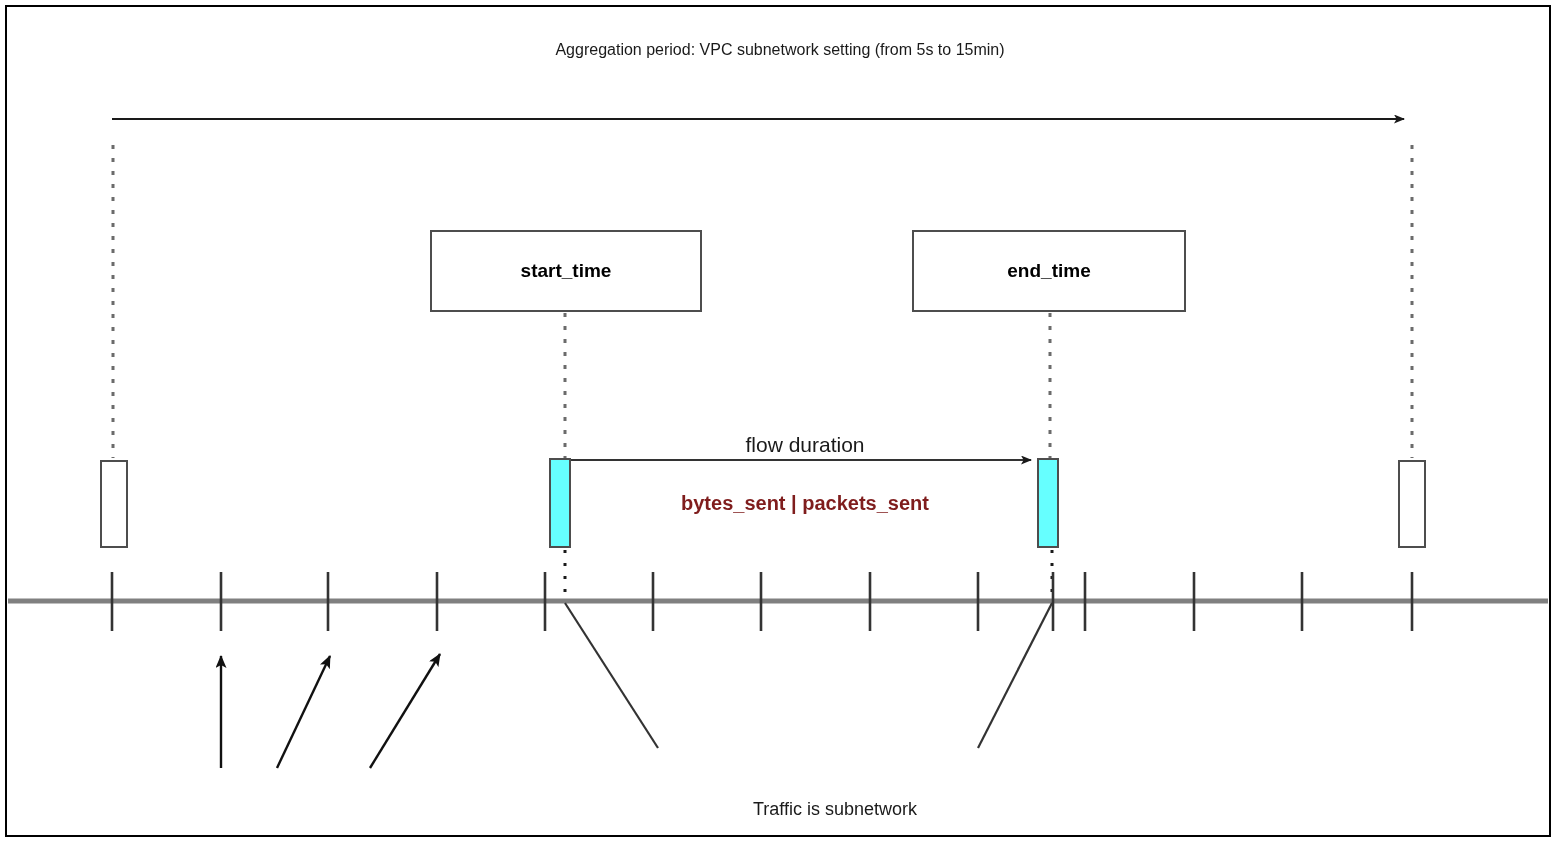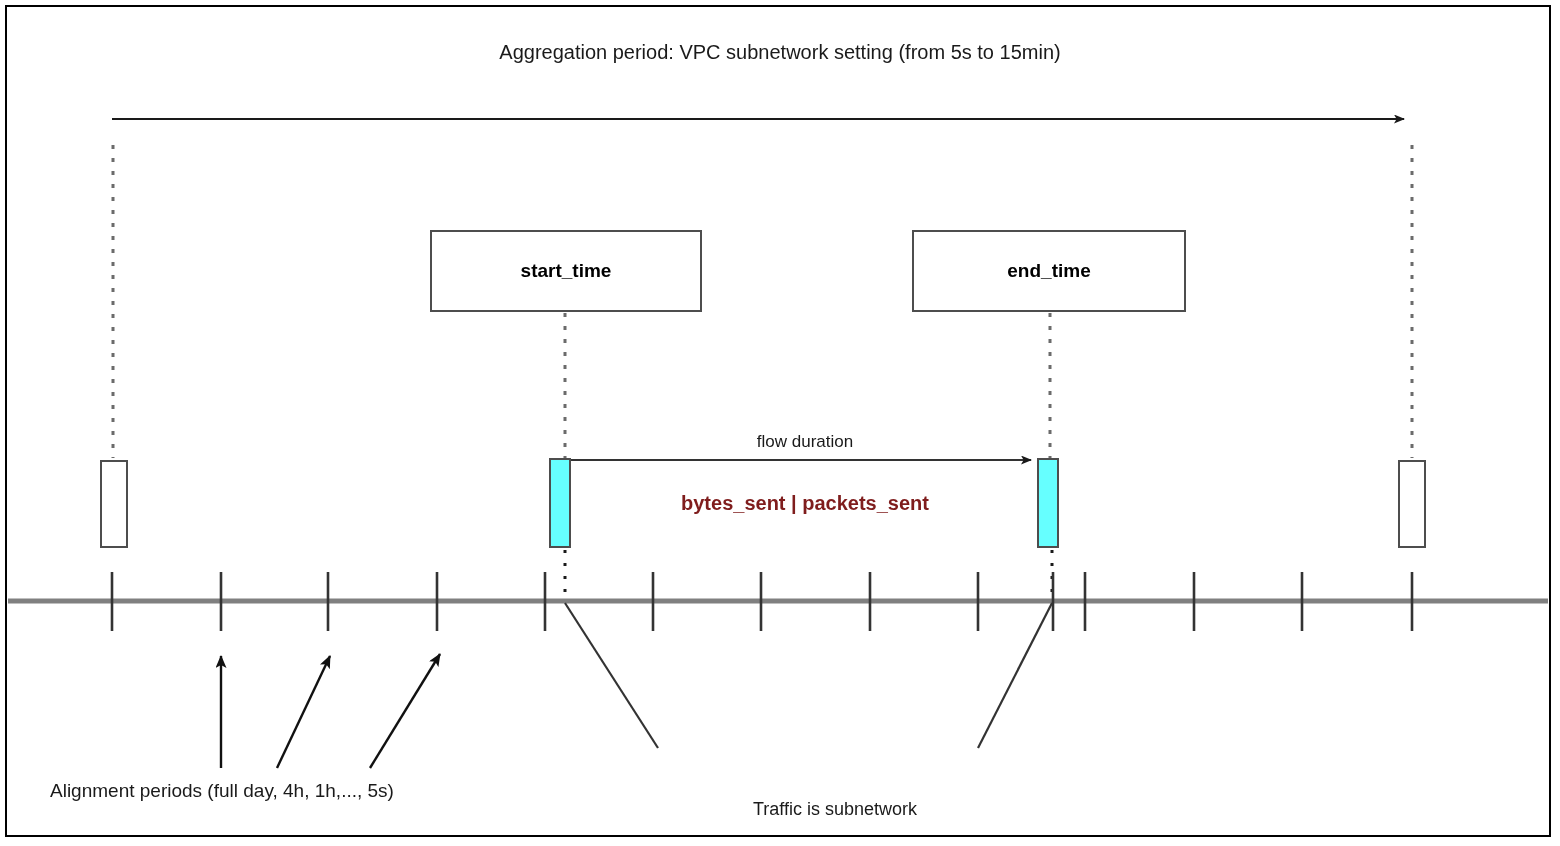--- a/index.html
+++ b/index.html
@@ -41,21 +41,21 @@
     position: absolute;
     color: #1a1a1a;
     white-space: pre;
     line-height: 1.35;
   }
   #title-text {
     left: 0;
     top: 39px;
     width: 1560px;
     text-align: center;
-    font-size: 20px;
+    font-size: 16px;
     font-weight: normal;
   }
   .node-box {
     position: absolute;
     background: #ffffff;
     border: 2px solid #4d4d4d;
     box-sizing: border-box;
     display: flex;
     align-items: center;
     justify-content: center;
@@ -81,21 +81,21 @@
     box-sizing: border-box;
   }
   #flow-start-bar { left: 549px; top: 458px; width: 22px; height: 90px; }
   #flow-end-bar   { left: 1037px; top: 458px; width: 22px; height: 90px; }
 
   #flow-duration-label {
     left: 705px;
     top: 431px;
     width: 200px;
     text-align: center;
-    font-size: 17px;
+    font-size: 21px;
   }
   #flow-metrics-label {
     left: 553px;
     top: 490px;
     width: 504px;
     text-align: center;
     font-size: 20px;
     font-weight: bold;
     color: #7f1d1d;
   }
@@ -191,21 +191,20 @@
   <div class="edge-rect" id="left-edge-marker"></div>
   <div class="edge-rect" id="right-edge-marker"></div>
 
   <div class="flow-bar" id="flow-start-bar" style="background: rgb(102, 255, 255);"></div>
   <div class="flow-bar" id="flow-end-bar" style="background: rgb(102, 255, 255);"></div>
 
   <div class="txt" id="flow-duration-label">flow duration</div>
 
   <div class="txt" id="flow-metrics-label">bytes_sent | packets_sent</div>
 
-  <div class="txt" id="alignment-periods-label">Alignment periods (full day, 4h, 1h,..., 5s)</div>
 
   <div class="txt" id="traffic-note-label">
     <span class="note-line">Traffic is subnetwork</span>
     
     
   </div>
 
 </div>
 
 </body></html>

